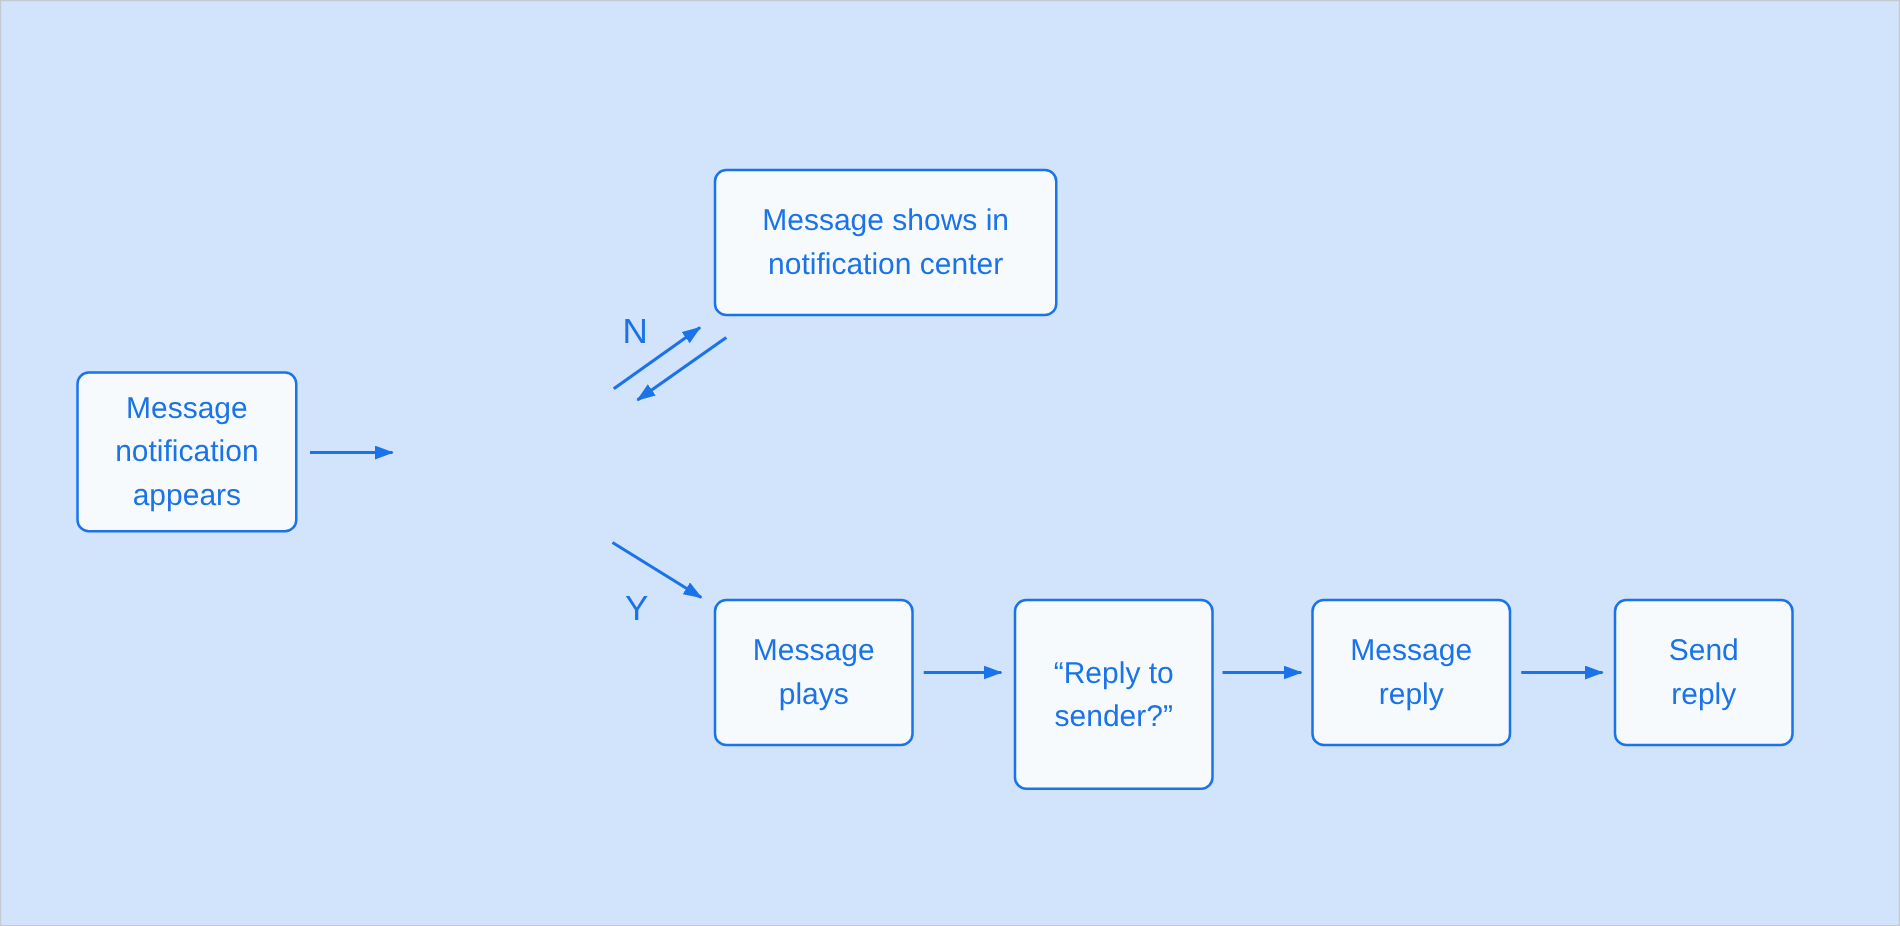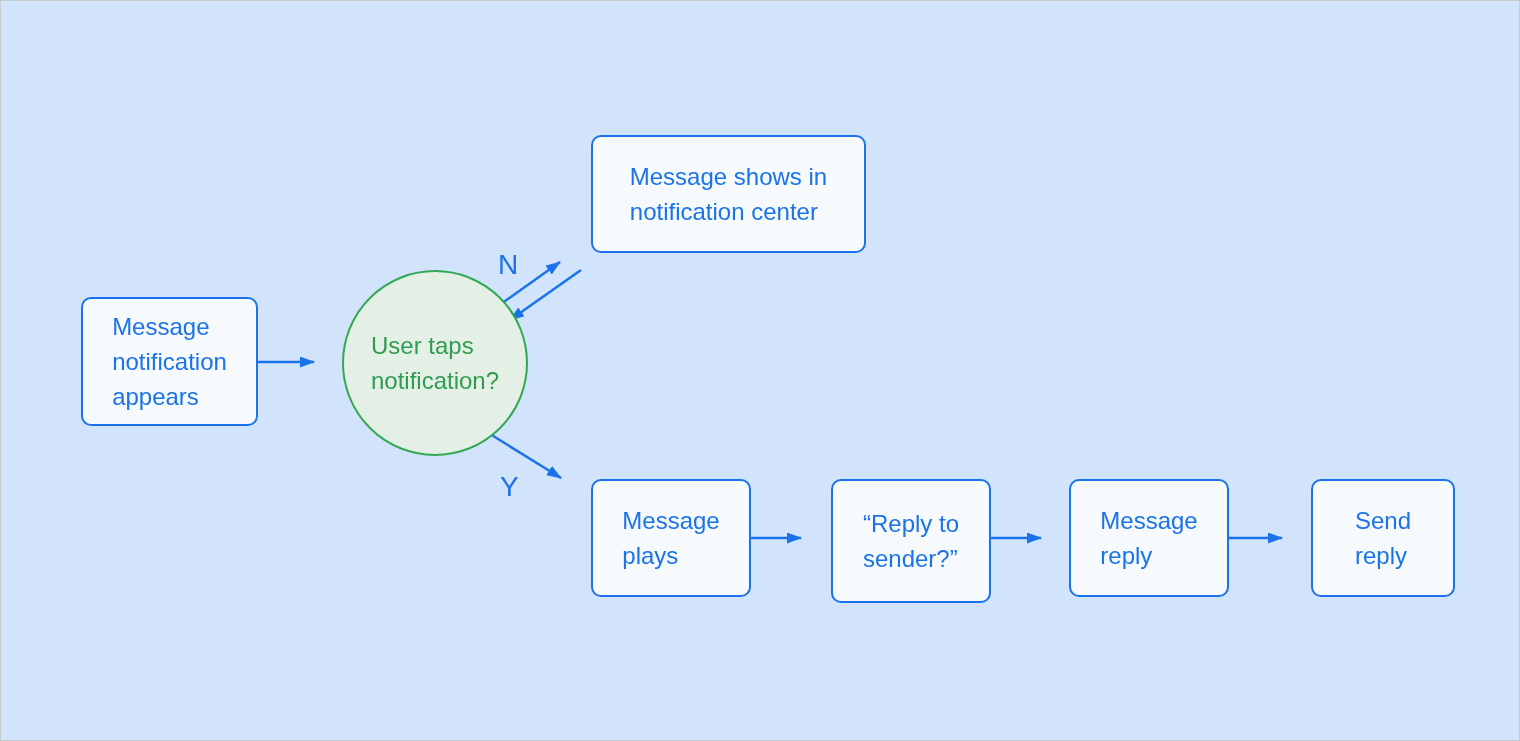--- a/index.html
+++ b/index.html
@@ -35,21 +35,21 @@
     stroke: var(--accent-blue);
     stroke-width: 2.5;
     fill: none;
   }
   .arrowhead-path { fill: var(--accent-blue); }
   .node {
     position: absolute;
     display: flex;
     align-items: center;
     justify-content: center;
-    margin-left: 20px;
+    text-align: center;
   }
   .node.rect {
     background: var(--node-fill);
     border: 2px solid var(--accent-blue);
     border-radius: 10px;
   }
   .node.circle {
     background: var(--decision-fill);
     border: 2px solid var(--accent-green);
     border-radius: 50%;
@@ -87,36 +87,32 @@
     <line class="edge-line" x1="977" y1="537" x2="1040" y2="537" marker-end="url(#ah)"></line>
     <line class="edge-line" x1="1216" y1="537" x2="1281" y2="537" marker-end="url(#ah)"></line>
   </svg>
 
   <div class="node rect" style="left:60px; top:296px; width:177px; height:129px;">
     <span class="node-label">Message
 notification
 appears</span>
   </div>
 
-  <div class="node circle" style="left:321px; top:269px; width:186px; height:186px;">
-    <span class="node-label">User taps
-notification?</span>
-  </div>
 
   <div class="node rect" style="left:570px; top:134px; width:275px; height:118px;">
     <span class="node-label">Message shows in
 notification center</span>
   </div>
 
   <div class="node rect" style="left:570px; top:478px; width:160px; height:118px;">
     <span class="node-label">Message
 plays</span>
   </div>
 
-  <div class="node rect" style="left:810px; top:478px; width:160px; height:124px;">
+  <div class="node rect" style="left:810px; top:478px; width:160px; height:153px;">
     <span class="node-label">“Reply to
 sender?”</span>
   </div>
 
   <div class="node rect" style="left:1048px; top:478px; width:160px; height:118px;">
     <span class="node-label">Message
 reply</span>
   </div>
 
   <div class="node rect" style="left:1290px; top:478px; width:144px; height:118px;">

